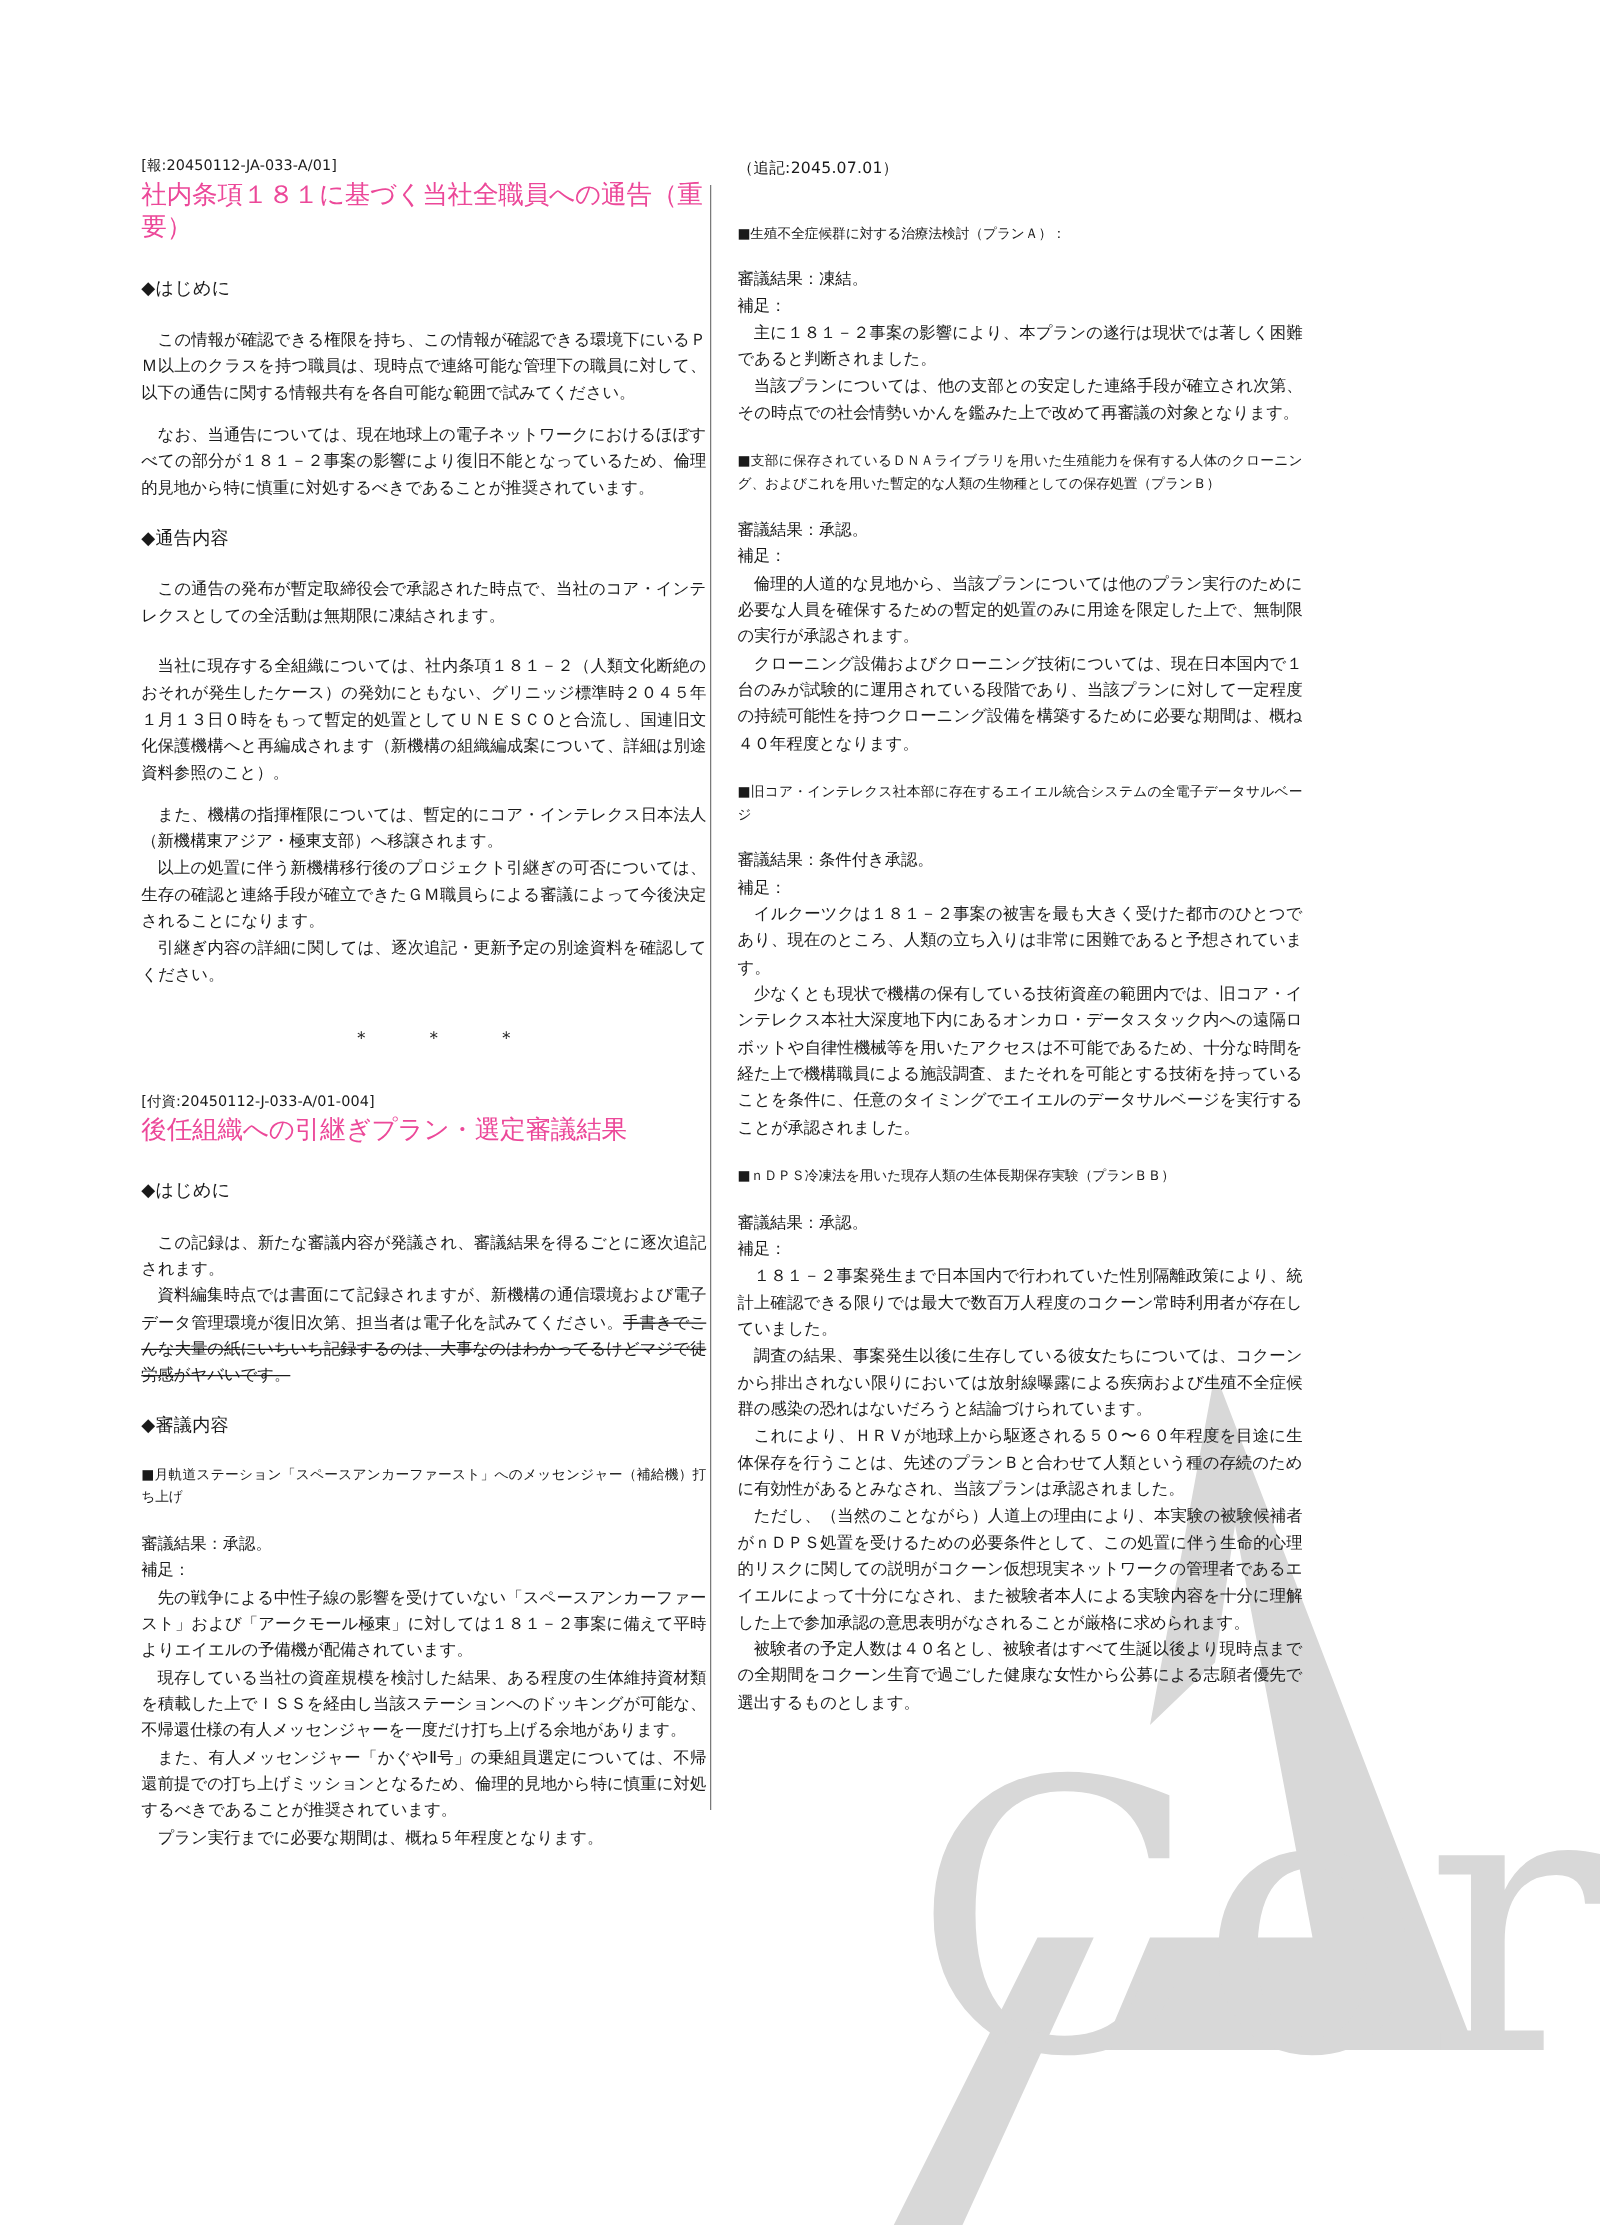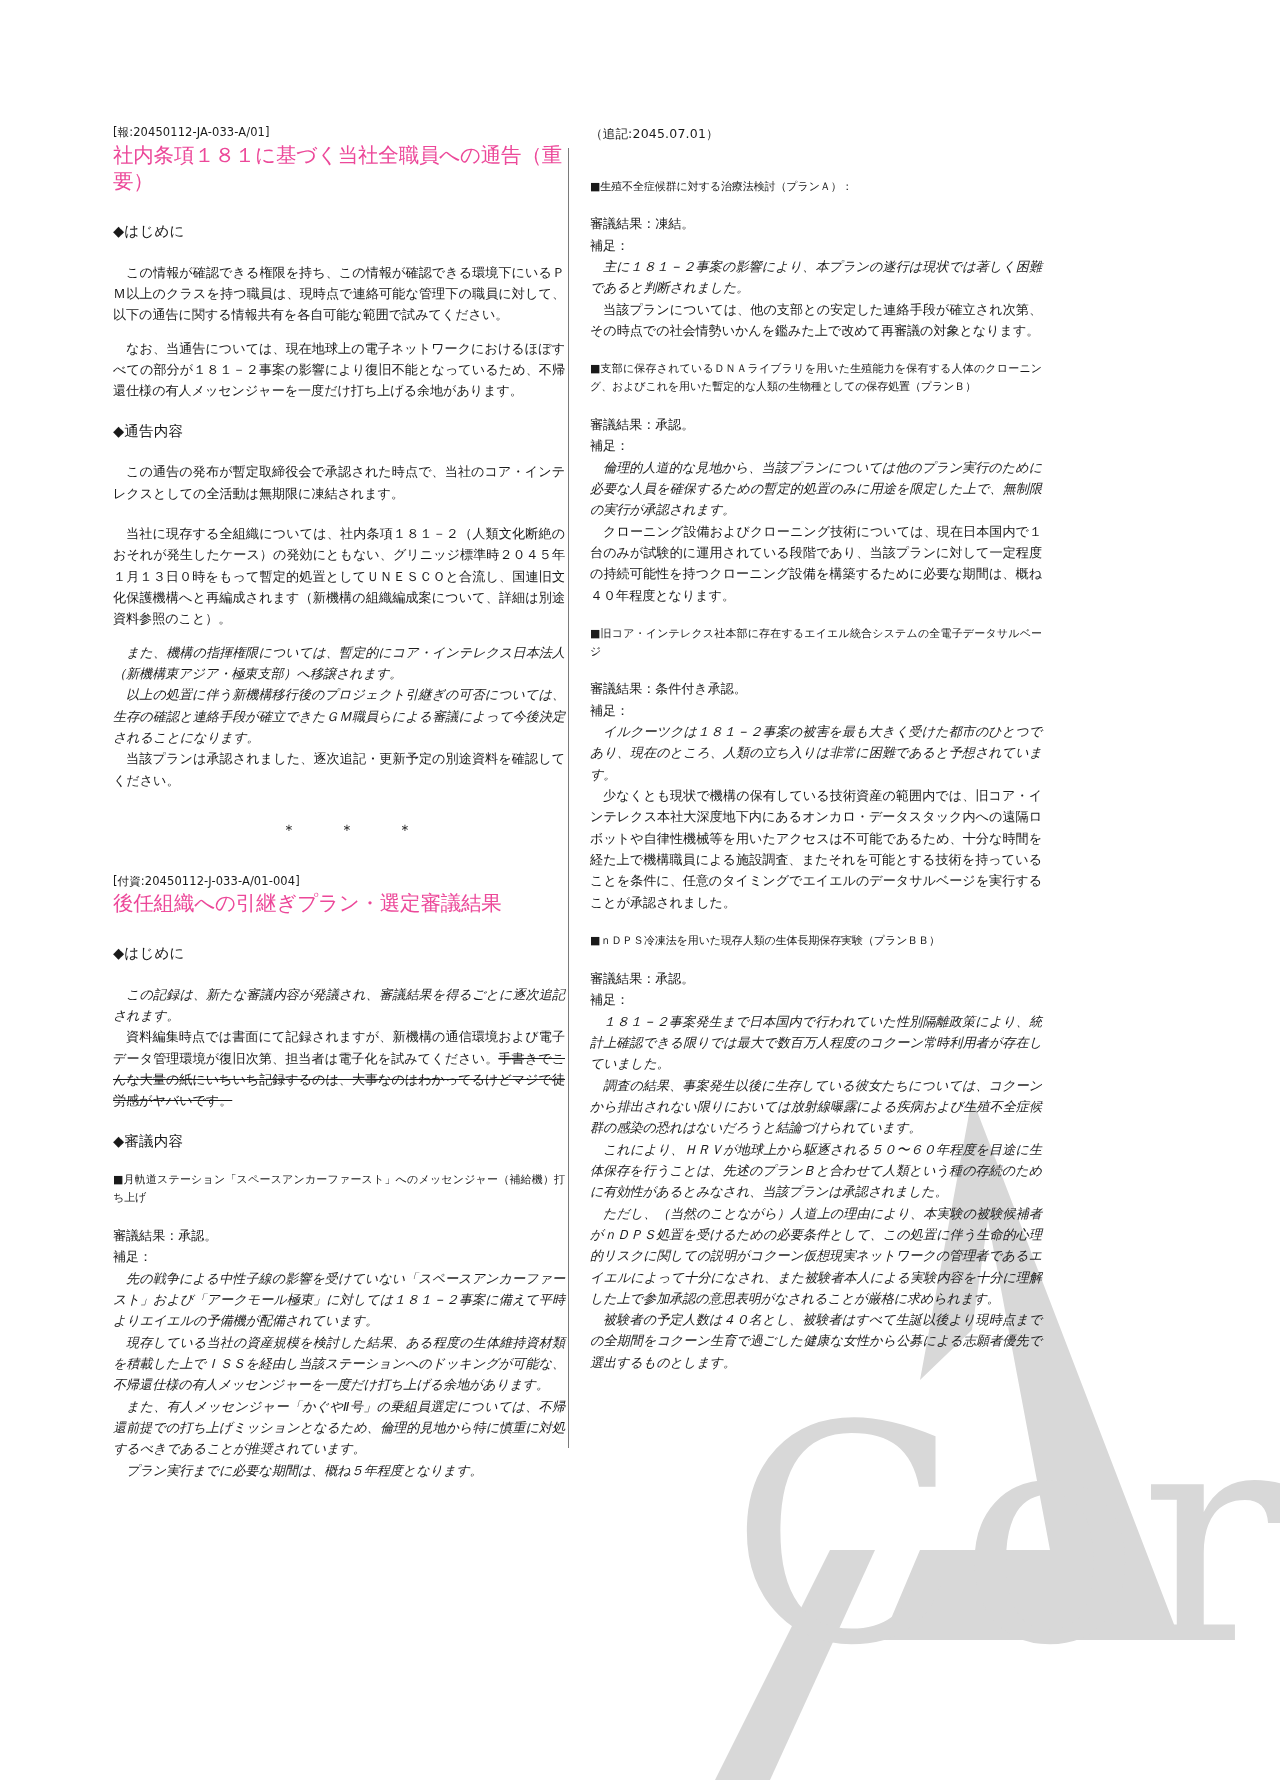--- a/index.html
+++ b/index.html
@@ -97,21 +97,21 @@
   }
   p.body {
     font-size: 13.1px;
     line-height: 1.63;
     margin: 0 0 12px 0;
     text-align: justify;
     text-justify: inter-ideograph;
     letter-spacing: -0.05px;
   }
   p.body.indent { text-indent: 1em; }
-  p.body.tight { margin-bottom: 0; font-style: italic; }
+  p.body.tight { margin-bottom: 0; }
   p.body.gap   { margin-bottom: 19px; }
   .result-line {
     font-size: 13.1px;
     line-height: 1.63;
     margin: 0;
     letter-spacing: -0.05px;
   }
   .strike { text-decoration: line-through; }
   .stars {
     font-size: 15px;
@@ -142,29 +142,29 @@
   <div class="columns">
 
     <div class="col col-left">
 
       <div class="doc-id">[報:20450112-JA-033-A/01]</div>
       <h1 class="doc-title">社内条項１８１に基づく当社全職員への通告（重要）</h1>
 
       <div class="sec-head">◆はじめに</div>
 
       <p class="body indent">この情報が確認できる権限を持ち、この情報が確認できる環境下にいるＰＭ以上のクラスを持つ職員は、現時点で連絡可能な管理下の職員に対して、以下の通告に関する情報共有を各自可能な範囲で試みてください。</p>
-      <p class="body indent gap">なお、当通告については、現在地球上の電子ネットワークにおけるほぼすべての部分が１８１－２事案の影響により復旧不能となっているため、不帰還仕様の有人メッセンジャーを一度だけ打ち上げる余地があります。</p>
+      <p class="body indent gap">なお、当通告については、現在地球上の電子ネットワークにおけるほぼすべての部分が１８１－２事案の影響により復旧不能となっているため、倫理的見地から特に慎重に対処するべきであることが推奨されています。</p>
 
       <div class="sec-head">◆通告内容</div>
 
       <p class="body indent gap">この通告の発布が暫定取締役会で承認された時点で、当社のコア・インテレクスとしての全活動は無期限に凍結されます。</p>
       <p class="body indent">当社に現存する全組織については、社内条項１８１－２（人類文化断絶のおそれが発生したケース）の発効にともない、グリニッジ標準時２０４５年１月１３日０時をもって暫定的処置としてＵＮＥＳＣＯと合流し、国連旧文化保護機構へと再編成されます（新機構の組織編成案について、詳細は別途資料参照のこと）。</p>
       <p class="body indent tight">また、機構の指揮権限については、暫定的にコア・インテレクス日本法人（新機構東アジア・極東支部）へ移譲されます。</p>
       <p class="body indent tight">以上の処置に伴う新機構移行後のプロジェクト引継ぎの可否については、生存の確認と連絡手段が確立できたＧＭ職員らによる審議によって今後決定されることになります。</p>
-      <p class="body indent">当該プランは承認されました、逐次追記・更新予定の別途資料を確認してください。</p>
+      <p class="body indent">引継ぎ内容の詳細に関しては、逐次追記・更新予定の別途資料を確認してください。</p>
 
       <div class="stars">＊　＊　＊</div>
 
       <div class="doc-id">[付資:20450112-J-033-A/01-004]</div>
       <h2 class="doc-title">後任組織への引継ぎプラン・選定審議結果</h2>
 
       <div class="sec-head">◆はじめに</div>
 
       <p class="body indent tight">この記録は、新たな審議内容が発議され、審議結果を得るごとに逐次追記されます。</p>
       <p class="body indent gap">

